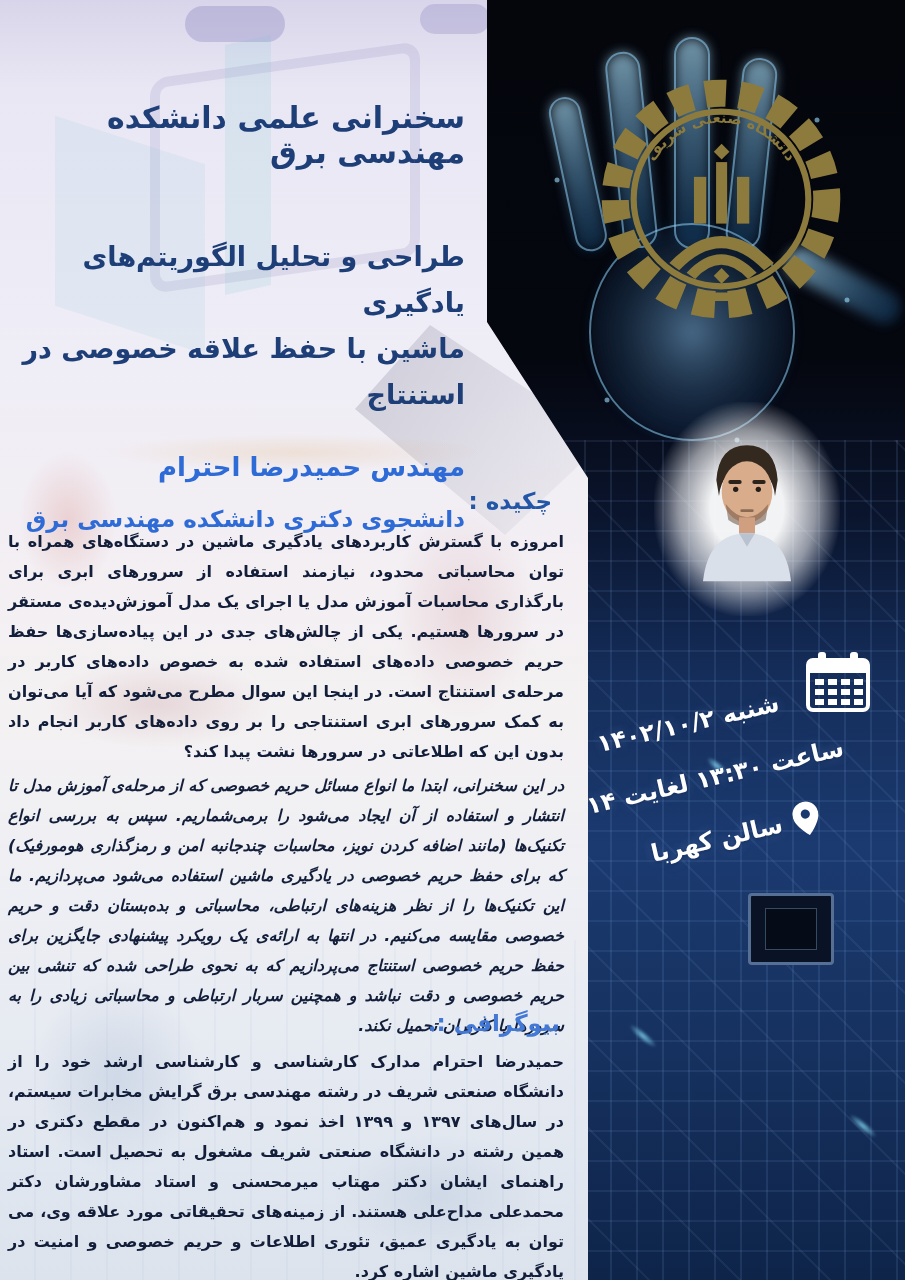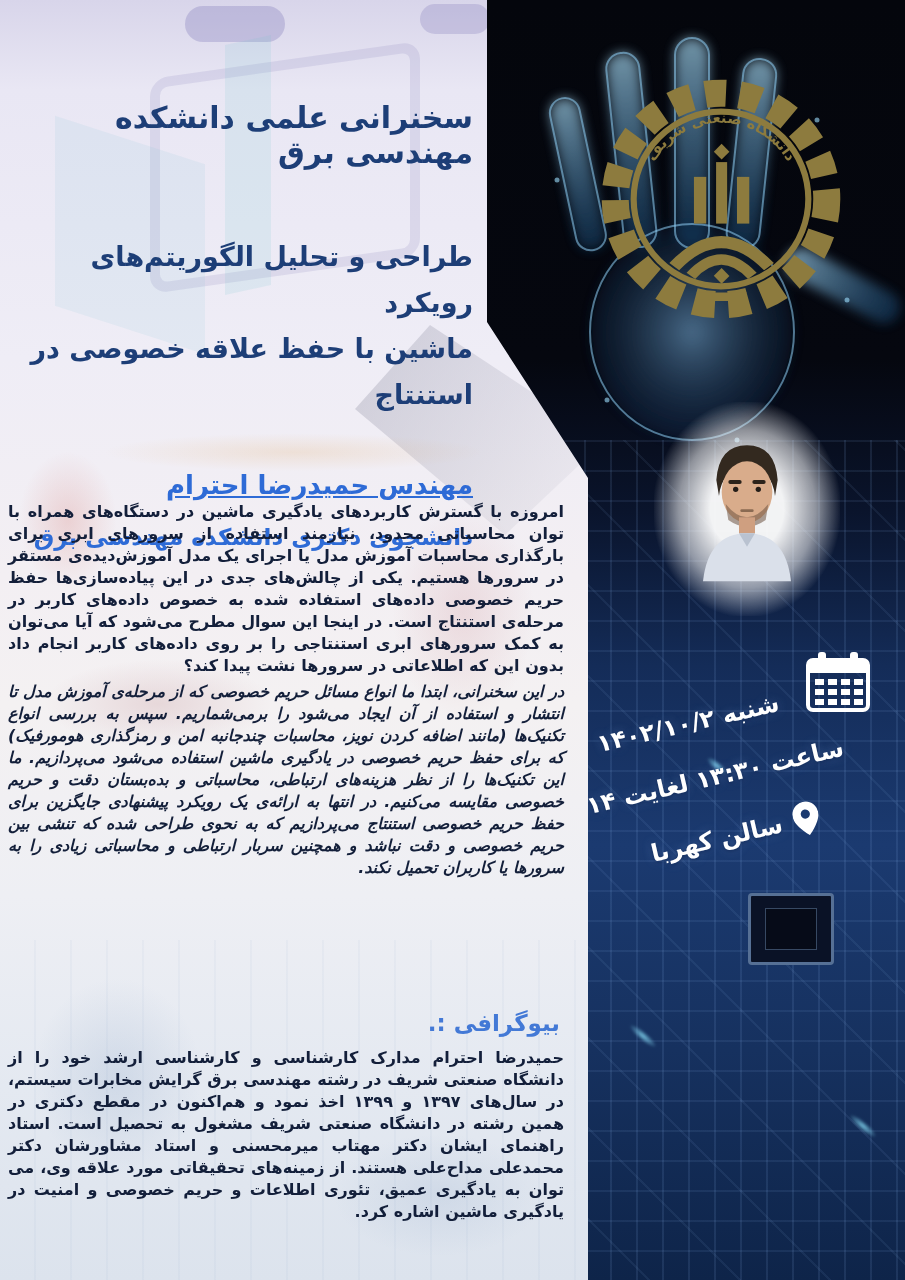--- a/index.html
+++ b/index.html
@@ -73,36 +73,36 @@
     transform:rotate(-13deg); direction:rtl; display:flex; flex-direction:column;
     align-items:flex-end; row-gap:30px; color:#fff; font-weight:bold; }
   .sched-item { font-size:24px; white-space:nowrap;
     text-shadow:0 1px 4px rgba(0,20,60,0.65), 0 0 10px rgba(140,190,255,0.35); }
   .sched-date { margin-left:30px; }
   .sched-time { margin-left:6px; }
   .loc-row { display:flex; align-items:center; gap:12px; margin-left:58px; }
   .cal-svg { position:absolute; left:806px; top:652px; width:64px; height:60px; z-index:3; }
 
   
-  .headings { position:absolute; left:8px; top:100px; width:465px; z-index:3;
+  .headings { position:absolute; left:0; top:100px; width:465px; z-index:3;
     direction:rtl; text-align:right; }
   .event-title { font-size:30px; font-weight:bold; color:#1d3e77; }
   .talk-title { margin-top:64px; font-size:27px; font-weight:bold; color:#1d3e77;
     line-height:46px; }
-  .speaker-name { margin-top:52px; font-size:26px; font-weight:bold; color:#2e6bd6;text-decoration:underline; }
+  .speaker-name { margin-top:34px; font-size:26px; font-weight:bold; color:#2e6bd6; }
   .speaker-role { margin-top:24px; font-size:23px; font-weight:bold; color:#2e6bd6; }
 
   .section { position:absolute; left:2px; width:568px; z-index:3; direction:rtl; }
   .abstract-sec { top:488px; }
   .bio-sec { top:1010px; }
   .sec-heading { text-align:right; font-size:23px; font-weight:bold; color:#2456a8;
     margin-left:0; margin-right:18px; }
   .bio-sec .sec-heading { color:#4379d6; margin-right:10px; }
   .body-text { margin-top:13px; font-size:16px; font-weight:bold; color:#131f3a;
-    line-height:22px; text-align:justify; padding:0 6px; }
+    line-height:30px; text-align:justify; padding:0 6px; }
   .body-text + .body-text { margin-top:4px;font-style:italic; }
   .bio-sec .body-text { margin-top:11px; }
 </style>
 </head>
 <body>
 
 <div class="poster">
 
   <div class="deco deco-cloud"></div>
   <div class="deco deco-cloud2"></div>
@@ -228,28 +228,29 @@
           <circle cx="13" cy="12.5" r="4.6" fill="#1b3a70"></circle>
         </svg>
         <span class="sched-item">سالن کهربا</span>
       </div>
     </div>
   </div>
 
   <div class="headings">
     <div class="event-title">سخنرانی علمی دانشکده مهندسی برق</div>
     <div class="talk-title">
-      <div>طراحی و تحلیل الگوریتم‌های رویکرد</div>
+      <div>طراحی و تحلیل الگوریتم‌های یادگیری</div>
       <div>ماشین با حفظ علاقه خصوصی در استنتاج</div>
     </div>
     <div class="speaker-name">مهندس حمیدرضا احترام</div>
     <div class="speaker-role">دانشجوی دکتری دانشکده مهندسی برق</div>
   </div>
 
   <div class="section abstract-sec">
+    <h2 class="sec-heading">چکیده :</h2>
     <p class="body-text">امروزه با گسترش کاربردهای یادگیری ماشین در دستگاه‌های همراه با توان محاسباتی محدود، نیازمند استفاده از سرورهای ابری برای بارگذاری محاسبات آموزش مدل یا اجرای یک مدل آموزش‌دیده‌ی مستقر در سرورها هستیم. یکی از چالش‌های جدی در این پیاده‌سازی‌ها حفظ حریم خصوصی داده‌های استفاده شده به خصوص داده‌های کاربر در مرحله‌ی استنتاج است. در اینجا این سوال مطرح می‌شود که آیا می‌توان به کمک سرورهای ابری استنتاجی را بر روی داده‌های کاربر انجام داد بدون این که اطلاعاتی در سرورها نشت پیدا کند؟</p>
     <p class="body-text">در این سخنرانی، ابتدا ما انواع مسائل حریم خصوصی که از مرحله‌ی آموزش مدل تا انتشار و استفاده از آن ایجاد می‌شود را برمی‌شماریم. سپس به بررسی انواع تکنیک‌ها (مانند اضافه کردن نویز، محاسبات چندجانبه امن و رمزگذاری هومورفیک) که برای حفظ حریم خصوصی در یادگیری ماشین استفاده می‌شود می‌پردازیم. ما این تکنیک‌ها را از نظر هزینه‌های ارتباطی، محاسباتی و بده‌بستان دقت و حریم خصوصی مقایسه می‌کنیم. در انتها به ارائه‌ی یک رویکرد پیشنهادی جایگزین برای حفظ حریم خصوصی استنتاج می‌پردازیم که به نحوی طراحی شده که تنشی بین حریم خصوصی و دقت نباشد و همچنین سربار ارتباطی و محاسباتی زیادی را به سرورها یا کاربران تحمیل نکند.</p>
   </div>
 
   <div class="section bio-sec">
     <h2 class="sec-heading">بیوگرافی :.</h2>
     <p class="body-text">حمیدرضا احترام مدارک کارشناسی و کارشناسی ارشد خود را از دانشگاه صنعتی شریف در رشته مهندسی برق گرایش مخابرات سیستم، در سال‌های ۱۳۹۷ و ۱۳۹۹ اخذ نمود و هم‌اکنون در مقطع دکتری در همین رشته در دانشگاه صنعتی شریف مشغول به تحصیل است. استاد راهنمای ایشان دکتر مهتاب میرمحسنی و استاد مشاورشان دکتر محمدعلی مداح‌علی هستند. از زمینه‌های تحقیقاتی مورد علاقه وی، می توان به یادگیری عمیق، تئوری اطلاعات و حریم خصوصی و امنیت در یادگیری ماشین اشاره کرد.</p>
   </div>
 
 </div>

